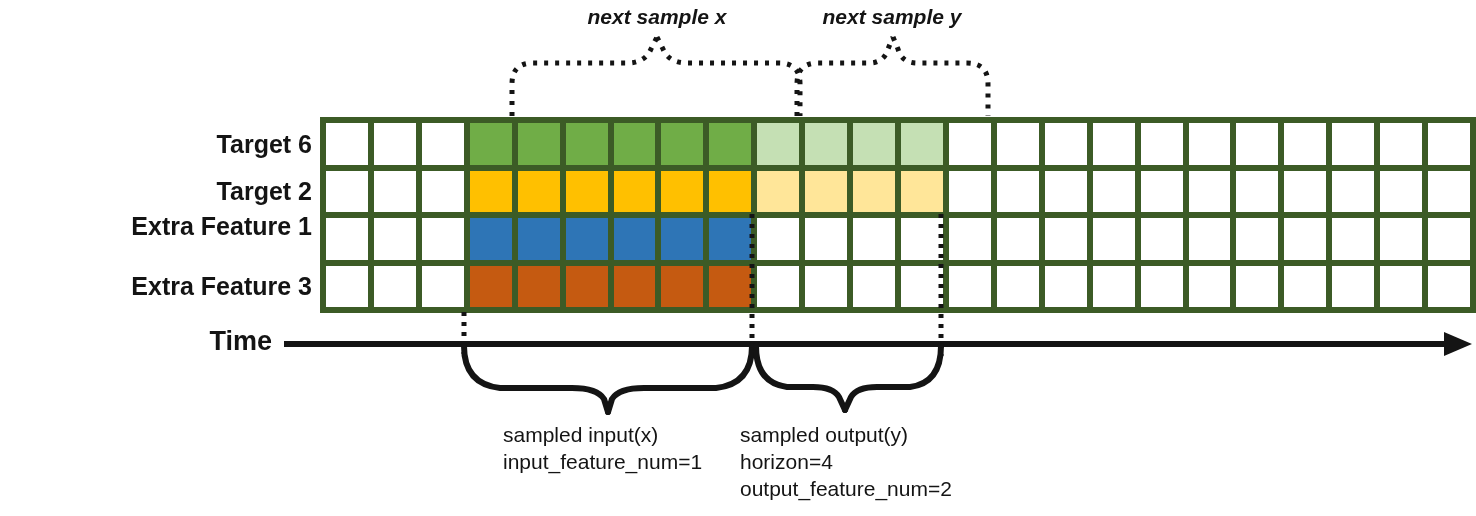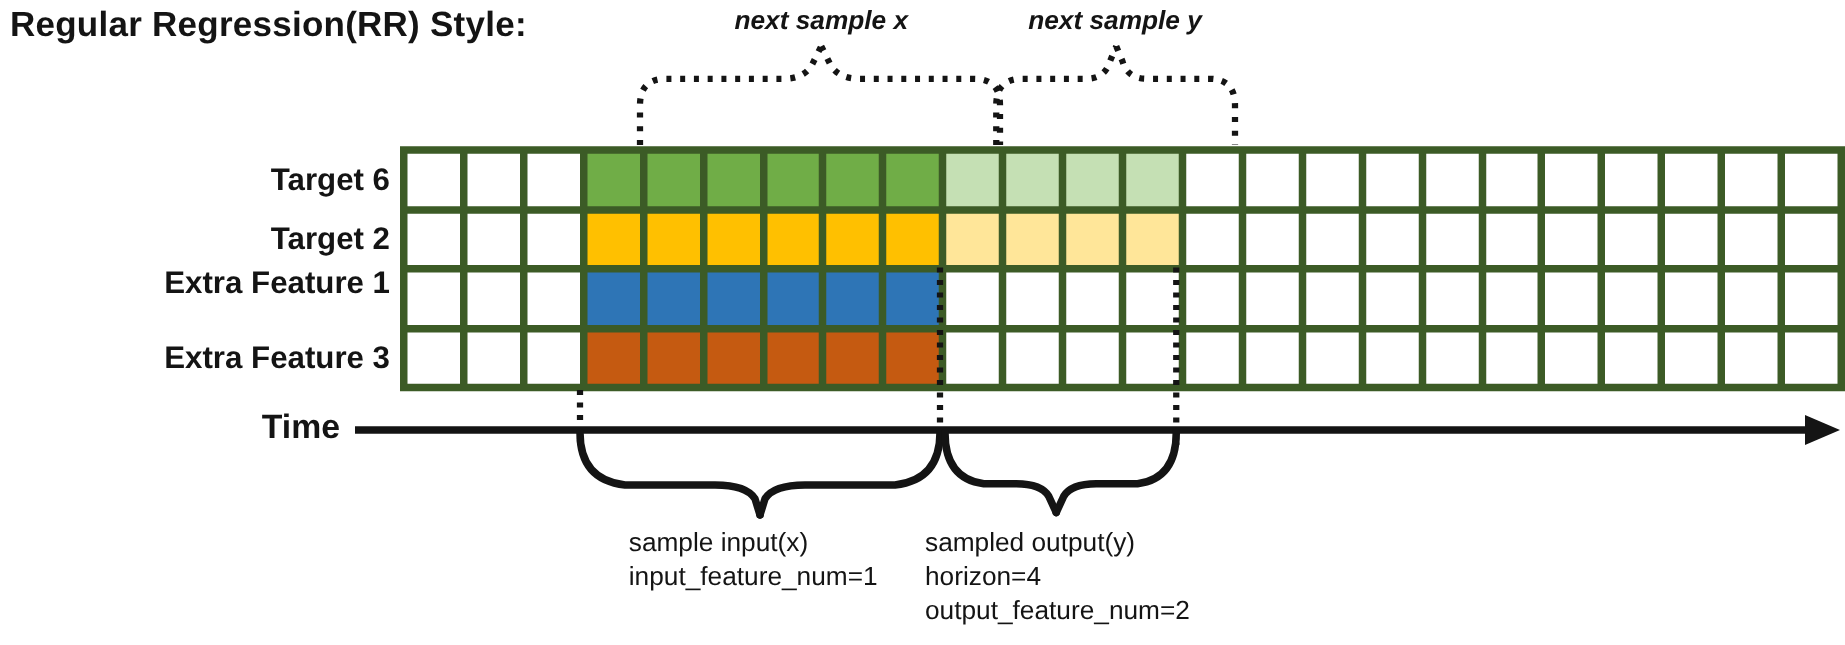--- a/index.html
+++ b/index.html
@@ -76,21 +76,20 @@
     white-space: nowrap;
   }
   .caption-input { left: 503px; }
   .caption-output { left: 740px; }
 </style>
 </head>
 <body>
 
 <div class="canvas">
 
-  <div class="title">Regular Regression(RR) Style:</div>
 
   <div class="next-label next-x">next sample x</div>
   <div class="next-label next-y">next sample y</div>
 
   <div class="row-label" style="top:126px">Target 6</div>
   <div class="row-label" style="top:173px">Target 2</div>
   <div class="row-label" style="top:208px">Extra Feature 1</div>
   <div class="row-label" style="top:268px">Extra Feature 3</div>
 
   <div class="grid" style="background: rgb(60, 91, 38); grid-template-columns: repeat(24, 1fr); grid-template-rows: repeat(4, 1fr);">
@@ -222,21 +221,21 @@
       <path d="M 752 346 Q 752 384 716 388 L 644 388 Q 619 388 612 399 L 608 412"></path>
     </g>
 
     <g stroke="#141414" stroke-width="6" fill="none" stroke-linecap="round" stroke-linejoin="round">
       <path d="M 756 346 Q 756 383 787 387 L 813 387 Q 833 387 839 397 L 845 410"></path>
       <path d="M 941 346 Q 941 383 910 387 L 877 387 Q 857 387 851 397 L 845 410"></path>
     </g>
   </svg>
 
   <div class="caption caption-input">
-    <div>sample input(x)</div>
+    <div>sampled input(x)</div>
     <div>input_feature_num=1</div>
   </div>
 
   <div class="caption caption-output">
     <div>sampled output(y)</div>
     <div>horizon=4</div>
     <div>output_feature_num=2</div>
   </div>
 
 </div>

